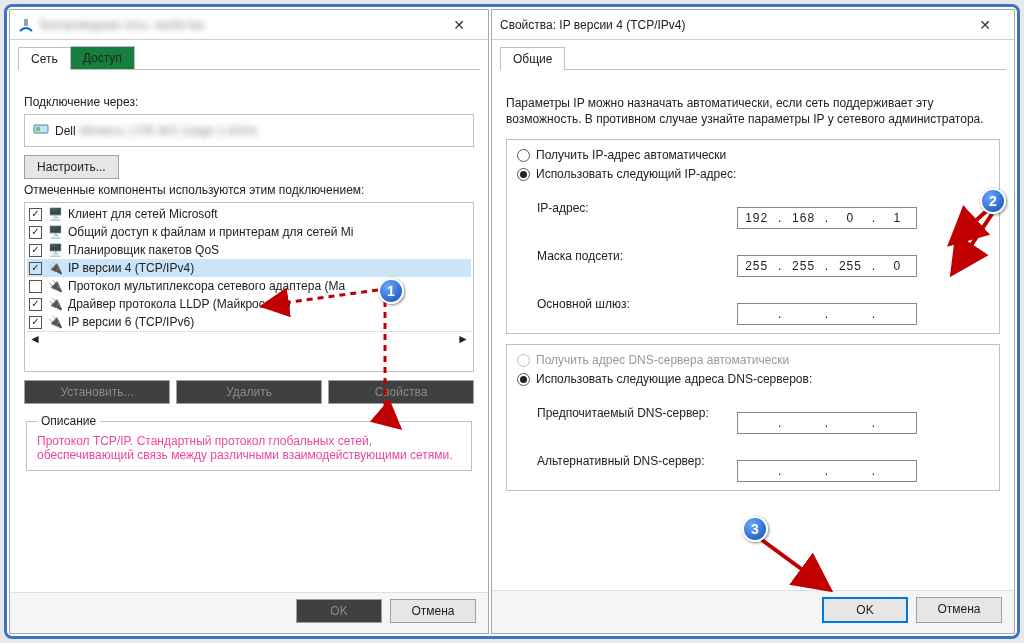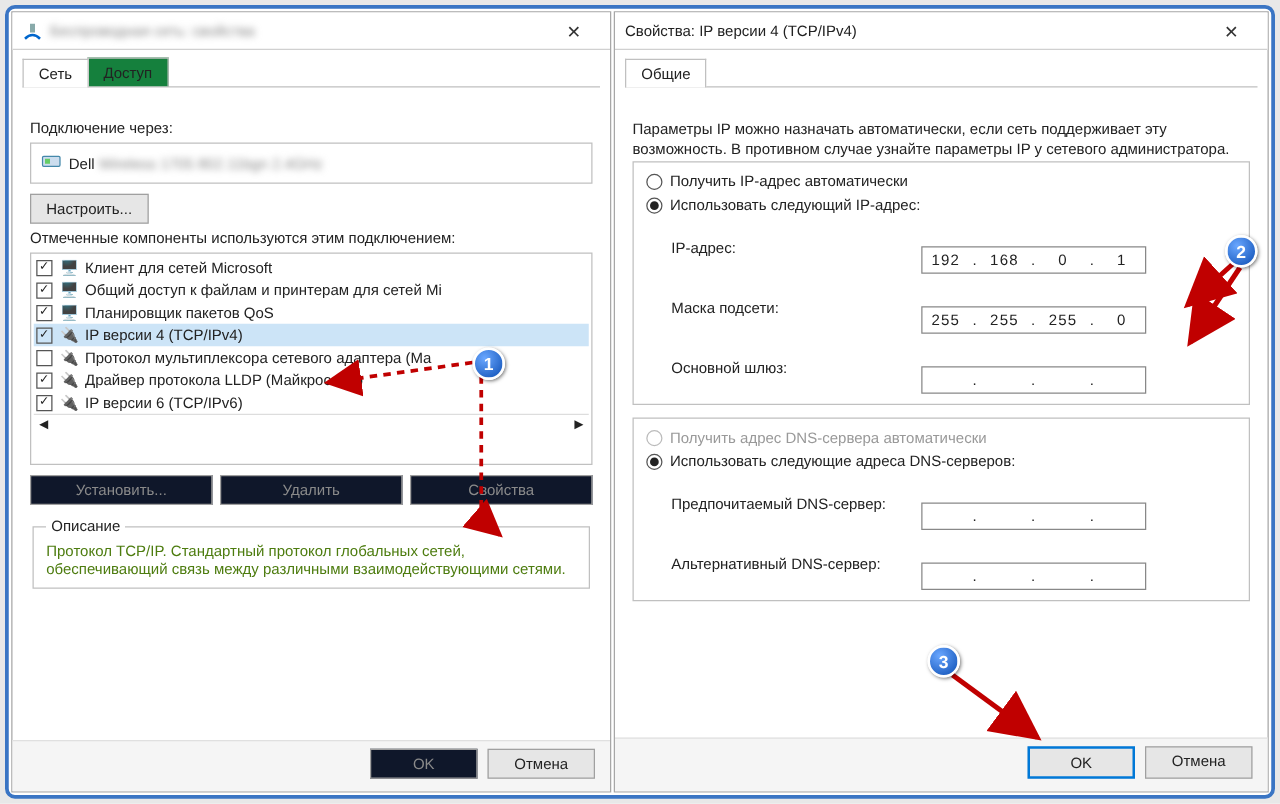--- a/index.html
+++ b/index.html
@@ -13,35 +13,35 @@
   .title-text { flex: 1; font-size: 12px; color: #222; }
   .close-x { width: 42px; height: 28px; display: flex; align-items: center; justify-content: center; font-size: 14px; color: #333; }
   .tabstrip { display: flex; border-bottom: 1px solid #c0c0c0; margin: 6px 8px 15px 8px; }
   .tab { padding: 4px 12px; border: 1px solid #c0c0c0; border-bottom: none; background: #fff; margin-right: -1px; }
   .tab.active { background: #fff; position: relative; top: 1px; }
   .tab.inactive { background: #15803d; }
   .body { padding: 10px 14px; flex: 1; display: flex; flex-direction: column; }
   .label-row { margin-bottom: 5px; }
   .adapter-box { border: 1px solid #c0c0c0; background: #fff; padding: 6px 8px; display: flex; align-items: center; margin-bottom: 8px; }
   .btn { border: 1px solid #a0a0a0; background: #e6e6e6; padding: 4px 12px; font-size: 12px; min-width: 80px; text-align: center; }
-  .btn.disabled { color: #8a8a8a; background: #0f172a; }
+  .btn.disabled { color: #8a8a8a; background: #404040; }
   .cfg-row { display: flex; justify-content: flex-start; margin-bottom: 4px; }
   .listbox { border: 1px solid #c0c0c0; height: 170px; overflow: auto; background: #fff; margin-bottom: 8px; padding: 2px; }
   .li-row { display: flex; align-items: center; padding: 1px 2px; white-space: nowrap; }
   .chk { width: 13px; height: 13px; border: 1px solid #555; margin-right: 6px; display: inline-flex; align-items: center; justify-content: center; font-size: 10px; line-height: 10px; }
   .chk.checked::before { content: '✓'; }
   .li-icon { width: 16px; height: 16px; margin-right: 4px; display: inline-flex; align-items: center; justify-content: center; }
   .li-row.sel { background: #cce4f7; }
   .btnrow { display: flex; gap: 6px; margin-bottom: 10px; }
   .btnrow .btn { flex: 1; }
   fieldset { border: 1px solid #c0c0c0; padding: 6px 10px 8px 10px; margin-bottom: 8px; }
   legend { font-size: 12px; padding: 0 4px; }
-  .desc-text { font-size: 12px; color: #4d7c0f; }
+  .desc-text { font-size: 12px; color: #ec4899; }
   .dlg-btns { display: flex; justify-content: flex-end; gap: 8px; padding: 6px 12px 10px 0; border-top: 1px solid #e0e0e0; background: #f5f5f5; }
-  .info-text { font-size: 12px; margin-bottom: 2px; line-height: 1.35; }
+  .info-text { font-size: 12px; margin-bottom: 12px; line-height: 1.35; }
   .radio-row { display: flex; align-items: center; margin-bottom: 5px; }
   .radio { width: 13px; height: 13px; border: 1px solid #555; border-radius: 50%; margin-right: 6px; display: inline-flex; align-items: center; justify-content: center; }
   .radio.sel::before { content: ''; width: 7px; height: 7px; background: #222; border-radius: 50%; display: block; }
   .radio.disabled { border-color: #bbb; }
   .radio-label.disabled { color: #999; }
   .ip-grid { margin: 6px 0 4px 20px; }
   .ip-row { display: flex; align-items: center; margin-bottom: 6px; }
   .ip-label { width: 200px; }
   .ip-input { width: 180px; border: 1px solid #888; background: #fff; height: 22px; display: flex; align-items: center; justify-content: space-around; font-family: 'Consolas', monospace; letter-spacing: 1px; margin-top: 20px; }
   .ip-input .oct { width: 32px; text-align: center; }

